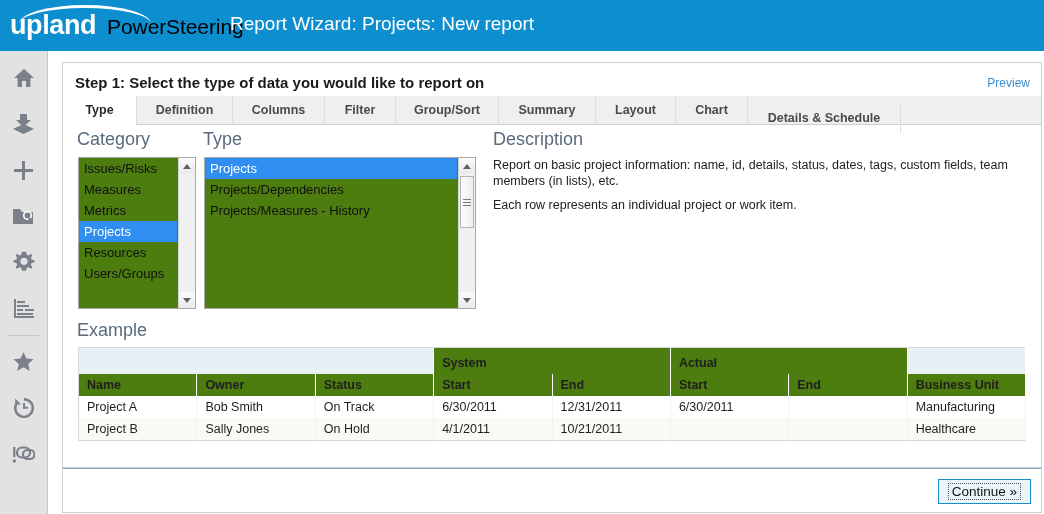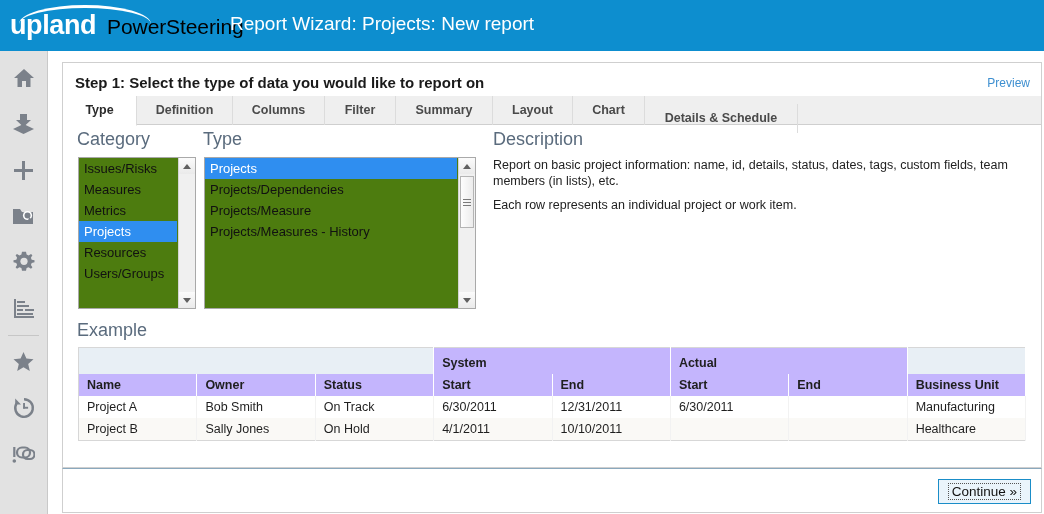--- a/index.html
+++ b/index.html
@@ -137,21 +137,21 @@
     position:absolute;font-size:12.5px;color:#222;line-height:16px;
   }
 
   
   .ex-table{
     position:absolute;border-collapse:collapse;
     border:1px solid #d7d7d7;background:#fff;
     font-size:12.5px;table-layout:fixed;
   }
   .ex-table th{
-    background:#c4b5fd;color:#1f1f1f;font-weight:bold;
+    background:#4d7c0f;color:#1f1f1f;font-weight:bold;
     text-align:left;padding:4px 0 4px 8px;
     border-right:1px solid #ffffff;
     font-size:12.5px;
     vertical-align:bottom;
   }
   .ex-table th.blank{background:#e8eff5;}
   .ex-table td{
     padding:4px 0 4px 8px;color:#1f1f1f;
     border-right:1px solid #f2f2f2;white-space:nowrap;
   }
@@ -285,20 +285,21 @@
   <div class="panel">
 
     <div class="panel-title">Step 1: Select the type of data you would like to report on</div>
     <div class="preview-link">Preview</div>
 
     <div class="tabs" id="tabs-row">
         <div class="tab active" style="width: 74px;"><span>Type</span></div>
         <div class="tab" style="width: 96px;"><span>Definition</span></div>
         <div class="tab" style="width: 92px;"><span>Columns</span></div>
         <div class="tab" style="width: 71px;"><span>Filter</span></div>
+        <div class="tab" style="width: 103px;"><span>Group/Sort</span></div>
         <div class="tab" style="width: 97px;"><span>Summary</span></div>
         <div class="tab" style="width: 80px;"><span>Layout</span></div>
         <div class="tab" style="width: 72px;"><span>Chart</span></div>
         <div class="tab" style="width: 153px; margin-top: 8px;"><span>Details &amp; Schedule</span></div>
         <div class="tab tabs-filler" style="width: 140px; border-right: none;"></div>
       </div>
 
     <div class="pbody">
 
       <div class="section-head" style="left:14px;top:4px;">Category</div>
@@ -319,21 +320,20 @@
               <span class="sb-tri d"></span>
             </div>
         </div>
       </div>
 
       <div class="section-head" style="left:140px;top:4px;">Type</div>
       <div class="listbox" style="left:141px;top:32px;width:272px;height:152px;">
         <div class="lb-items" id="type-items">
             <div class="lb-item sel">Projects</div>
             <div class="lb-item">Projects/Dependencies</div>
-            <div class="lb-item">Projects/Measure</div>
             <div class="lb-item">Projects/Measures - History</div>
           </div>
         <div class="sbar">
           <div class="sb-arrow up">
               <span class="sb-tri u"></span>
             </div>
           <div class="sb-thumb" style="top:18px;height:52px;">
               <span class="sb-grip"></span>
             </div>
           <div class="sb-arrow down">
@@ -375,21 +375,21 @@
               <td>12/31/2011</td>
               <td>6/30/2011</td>
               <td></td>
               <td>Manufacturing</td>
             </tr>
             <tr class="r-even">
               <td>Project B</td>
               <td>Sally Jones</td>
               <td>On Hold</td>
               <td>4/1/2011</td>
-              <td>10/10/2011</td>
+              <td>10/21/2011</td>
               <td></td>
               <td></td>
               <td>Healthcare</td>
             </tr>
           </tbody>
       </table>
 
     </div>
   </div>
 

